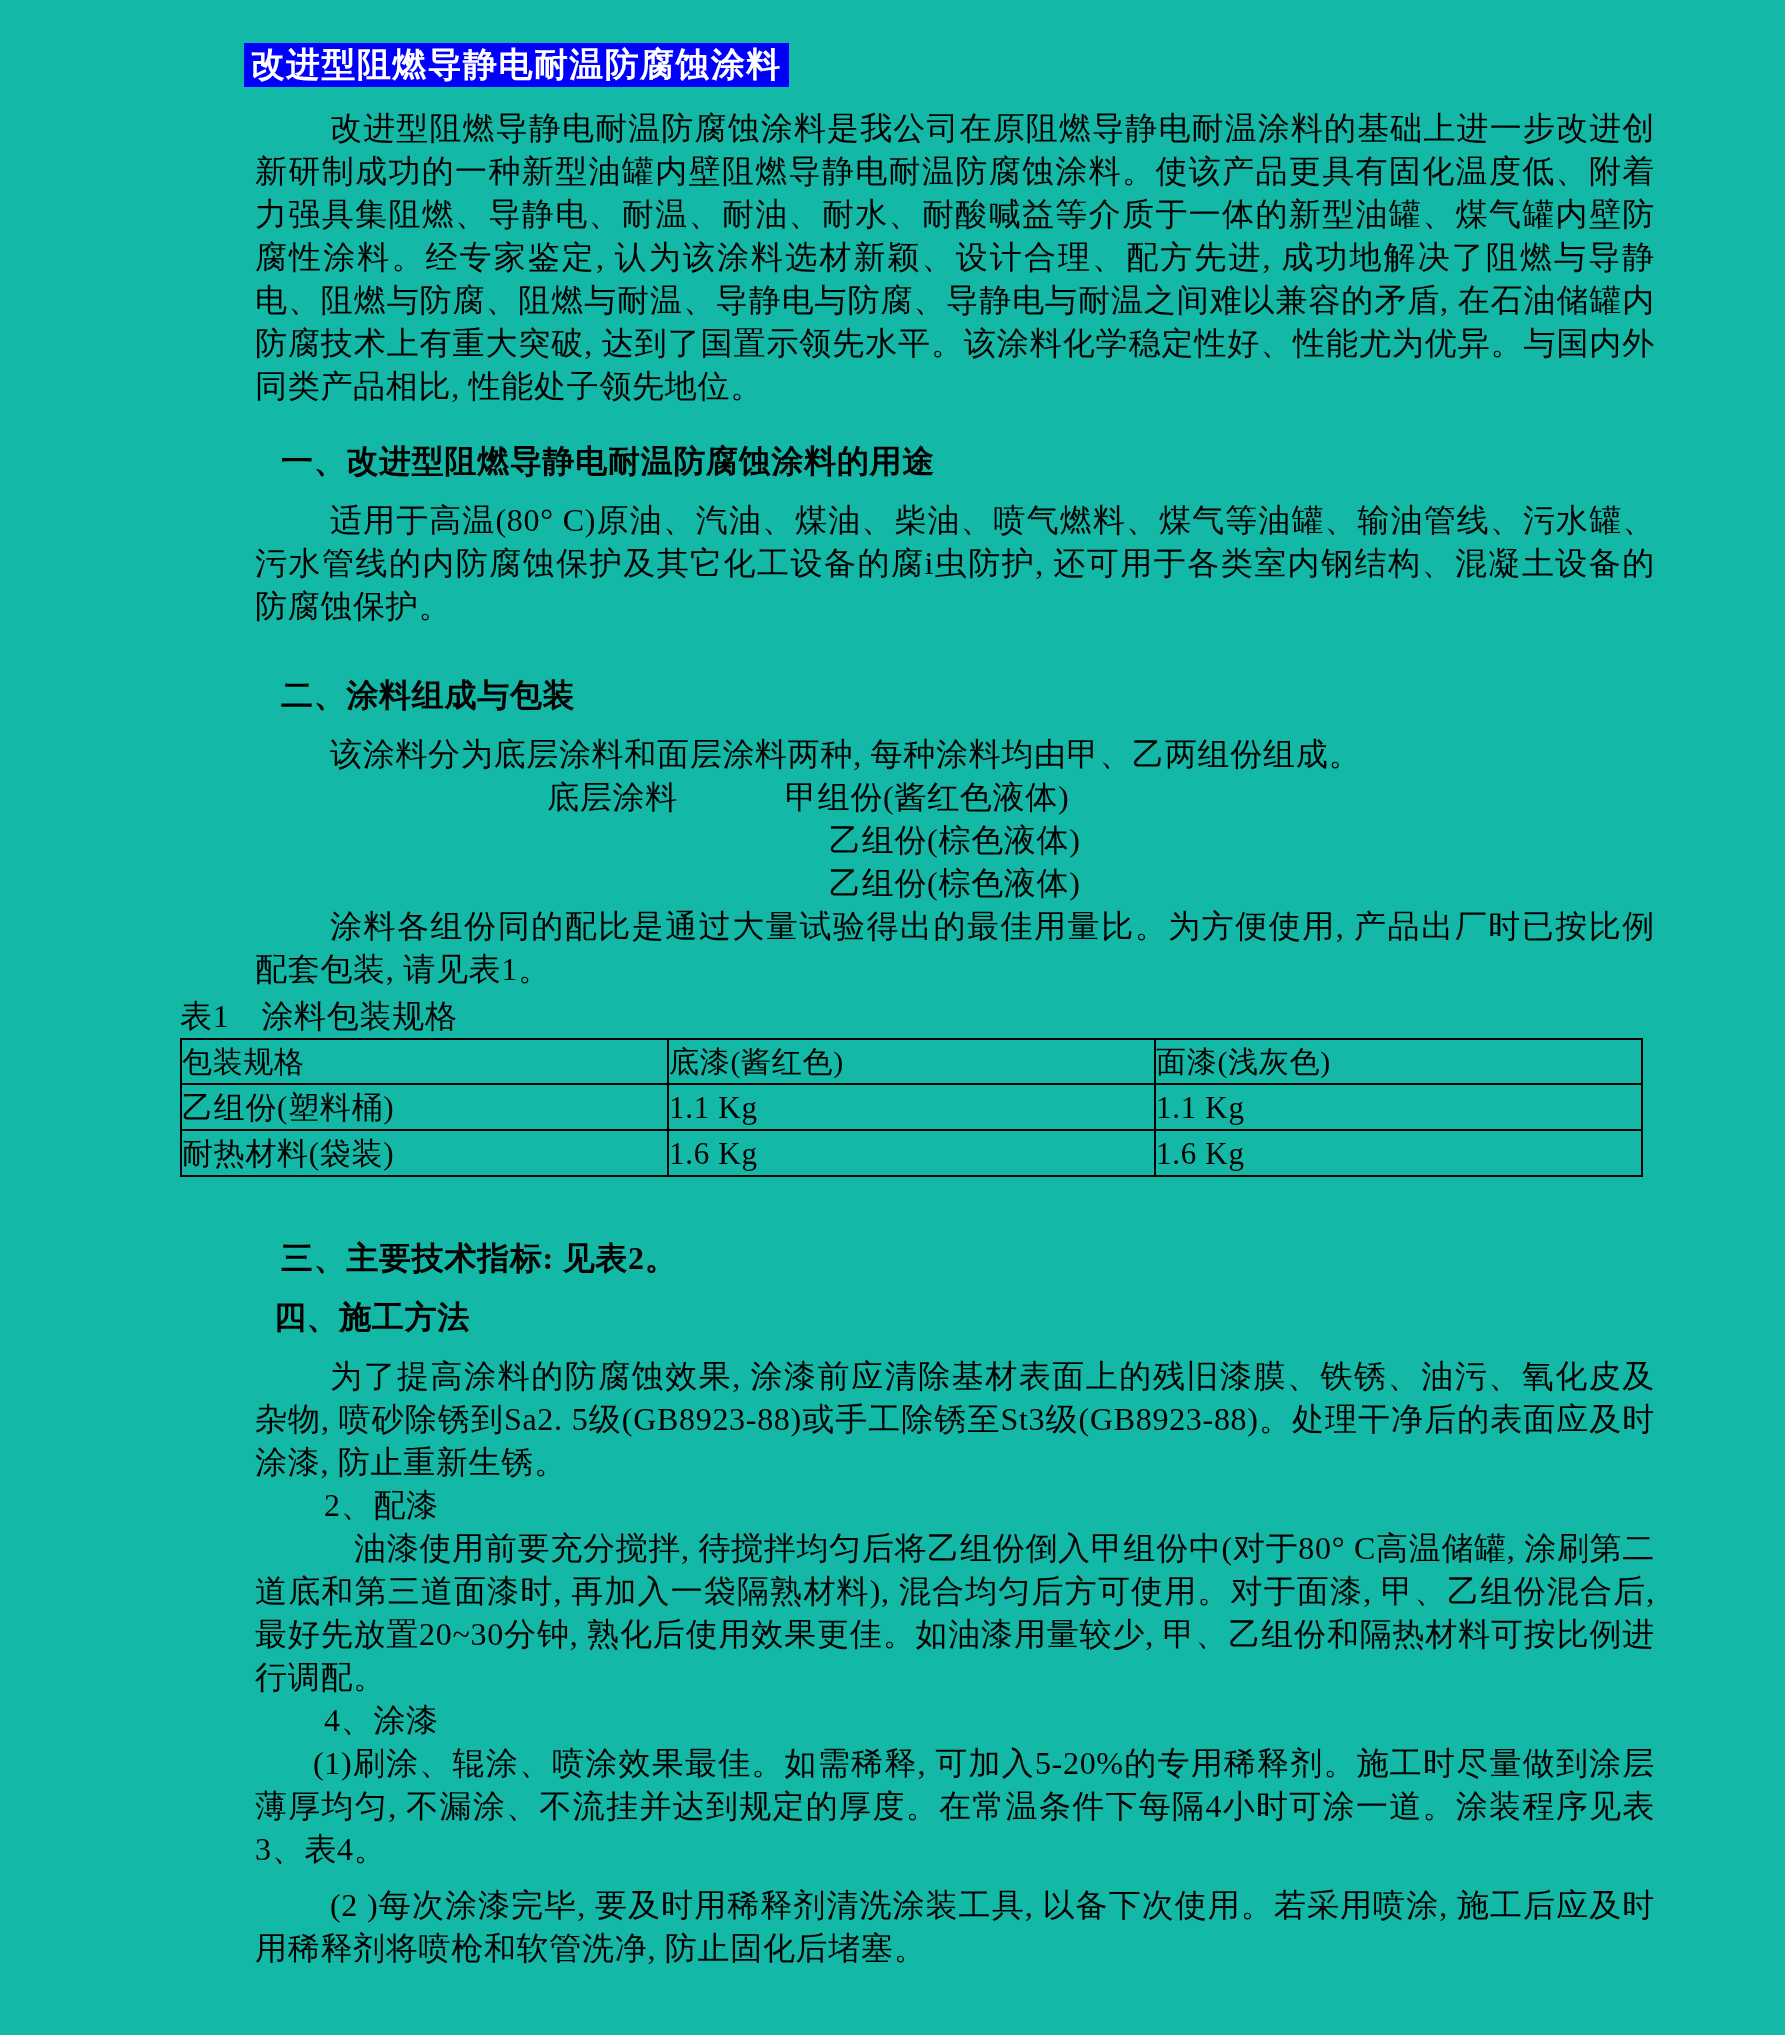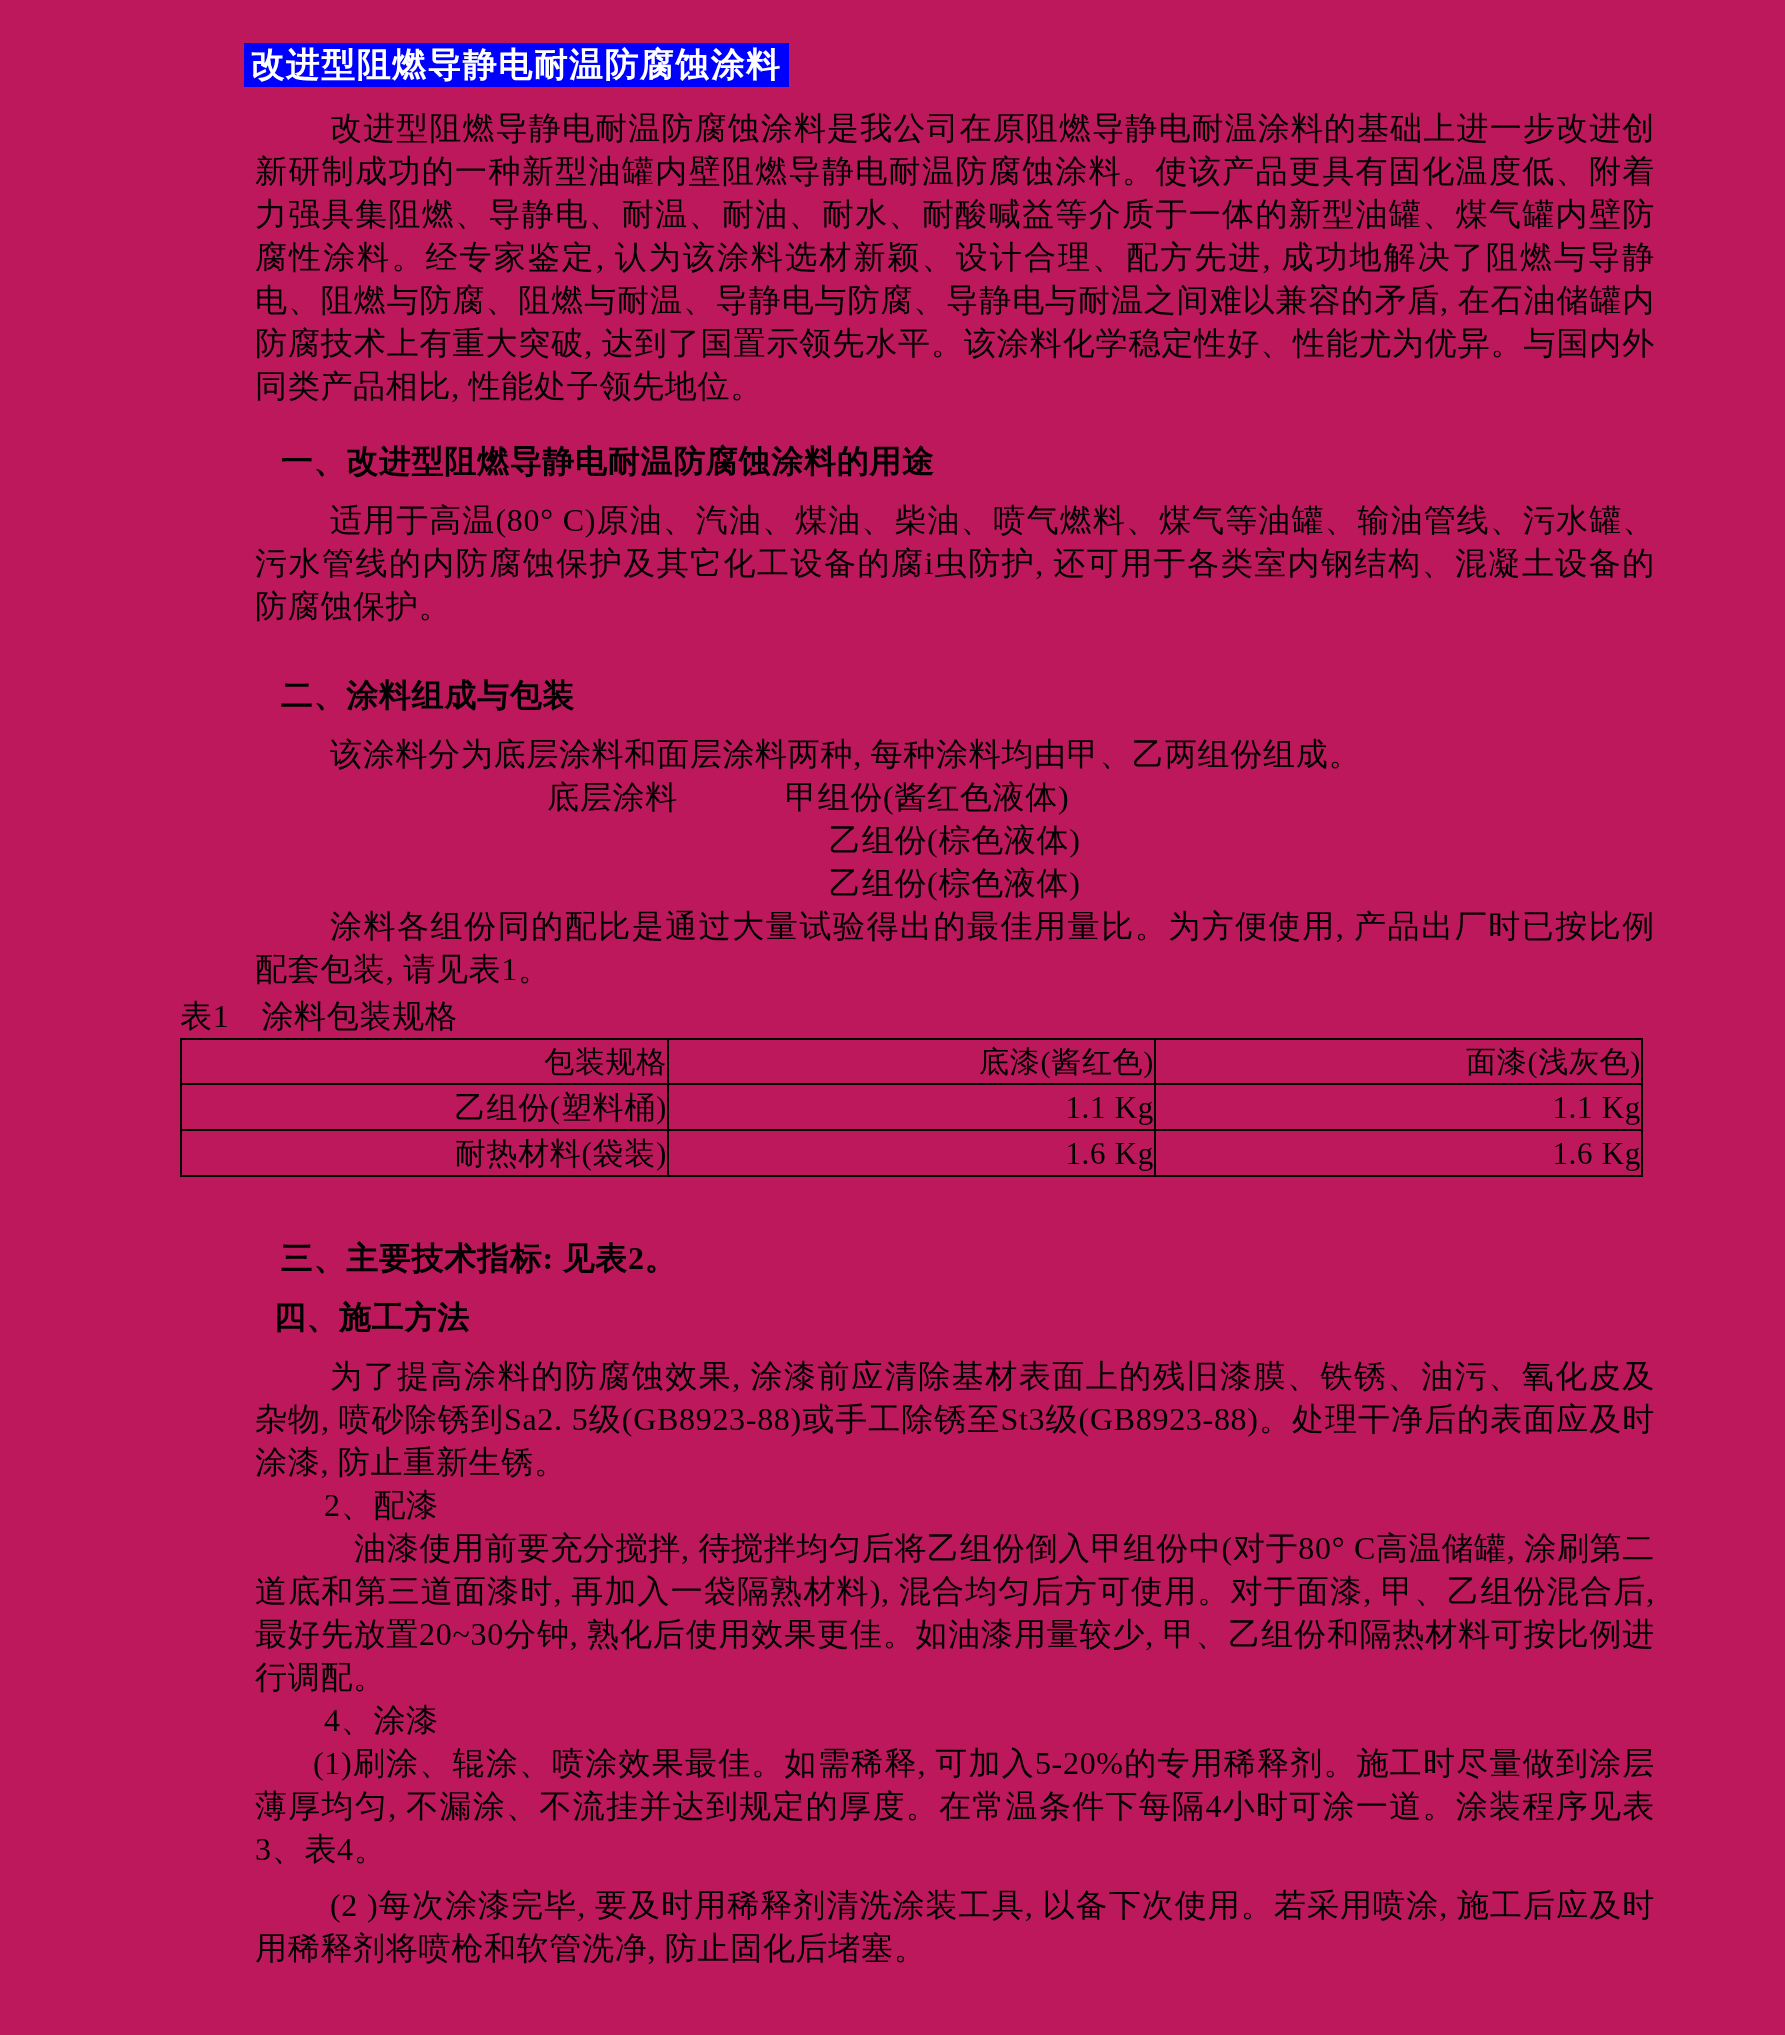--- a/index.html
+++ b/index.html
@@ -1,21 +1,21 @@
 <!DOCTYPE html>
 <html style="font-size:11.5px"><head>
 <meta charset="utf-8">
 <style>
   html, body { margin: 0; padding: 0; background: #ffffff; }
   .page {
     position: relative;
     width: 1785px;
     height: 2035px;
     box-sizing: border-box;
-    background: #be185d;
+    background: #14b8a6;
     padding: 43px 130px 14.4px 255px;
     overflow: hidden;
     font-family: "Liberation Serif", "DejaVu Serif", serif;
     font-size: 32px;
     line-height: 43px;
     letter-spacing: 0.7px;
     color: #000000;
   }
   .doc-title {
     display: inline-block;
@@ -47,21 +47,21 @@
   .tbl-caption .cap-title { margin-left: 32px; }
   table.pack {
     width: 1463px;
     border-collapse: collapse;
     table-layout: fixed;
     margin-top: 2.9px;
   }
   table.pack th, table.pack td {
     border: 2.2px solid #000000;
     font-weight: normal;
-    text-align: right;
+    text-align: left;
     vertical-align: middle;
     padding: 0;
     letter-spacing: 0.7px;
   }
   table.pack th { height: 40px; font-size: 30px; }
   table.pack td { height: 44px; font-size: 31px; }
 </style>
 </head>
 <body>
 

